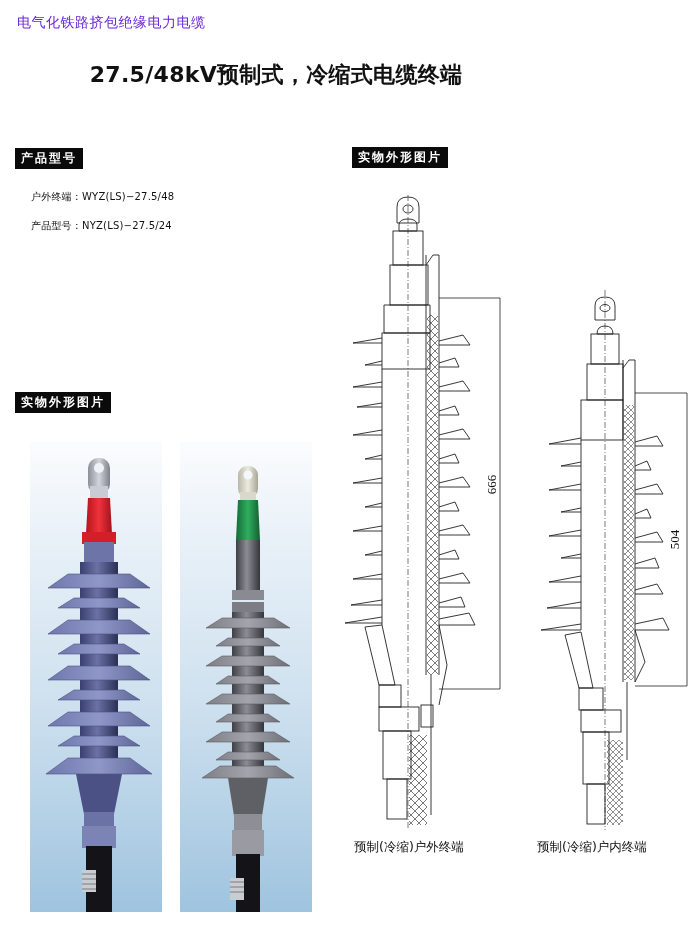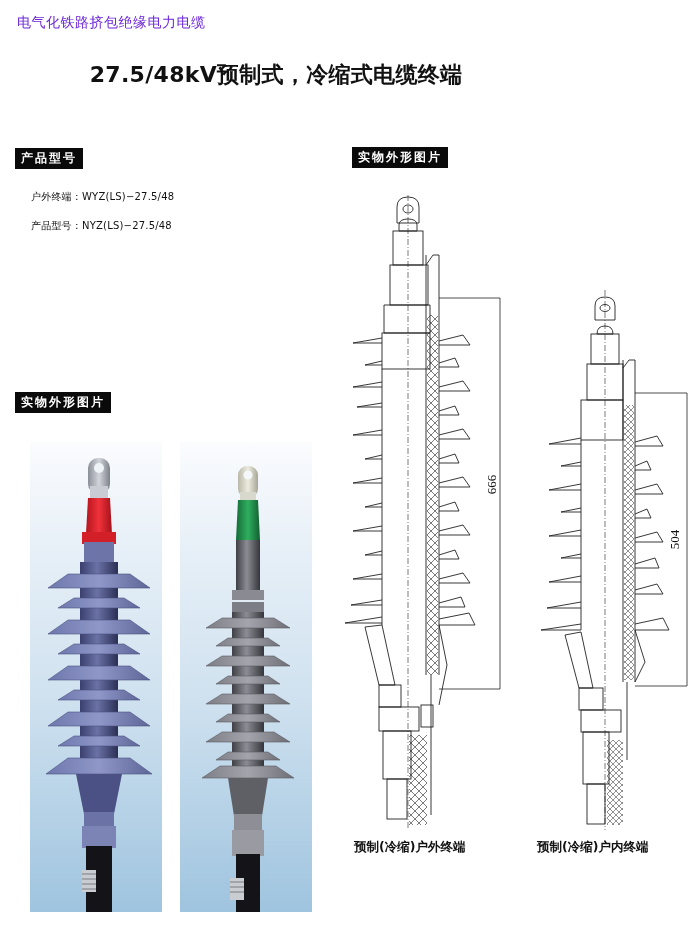--- a/index.html
+++ b/index.html
@@ -11,34 +11,34 @@
 
   .section-label { position: absolute; background: #0a0a0a; color: #fff; font-weight: bold; font-size: 12px; letter-spacing: 2px; padding: 0 6px; height: 21px; line-height: 21px; }
 
   .model-line { position: absolute; left: 31px; font-size: 10px; color: #111; letter-spacing: 0.2px; }
 
   .photo { position: absolute; top: 442px; width: 132px; height: 470px; background: linear-gradient(to bottom, #fbfcfe 0%, #e9f1f8 20%, #cfe1ef 55%, #9fc4df 100%); overflow: hidden; }
 
   .drawing { position: absolute; }
   .drawing svg { display: block; }
 
-  .drawing-caption { position: absolute; top: 839px; font-size: 12.5px; font-weight: bold; color: #111; }
+  .drawing-caption { position: absolute; top: 839px; font-size: 12.5px; font-weight: normal; color: #111; }
 </style>
 </head>
 <body>
 
 <div class="top-caption">电气化铁路挤包绝缘电力电缆</div>
 <div class="main-title">27.5/48kV预制式，冷缩式电缆终端</div>
 
 <div class="section-label" style="left:15px; top:148px;">产品型号</div>
 <div class="model-line" style="top:190px;">
   <span>户外终端：</span><span>WYZ(LS)−27.5/48</span>
 </div>
 <div class="model-line" style="top:219px;">
-  <span>产品型号：</span><span>NYZ(LS)−27.5/48</span>
+  <span>产品型号：</span><span>NYZ(LS)−27.5/24</span>
 </div>
 
 <div class="section-label" style="left:352px; top:147px;">实物外形图片</div>
 
 <div class="section-label" style="left:15px; top:392px;">实物外形图片</div>
 
 <div class="photo" style="left:30px;">
   <svg width="132" height="470" viewBox="0 0 132 470">
     <defs>
       <linearGradient id="blueBody" x1="0" x2="1" y1="0" y2="0">

